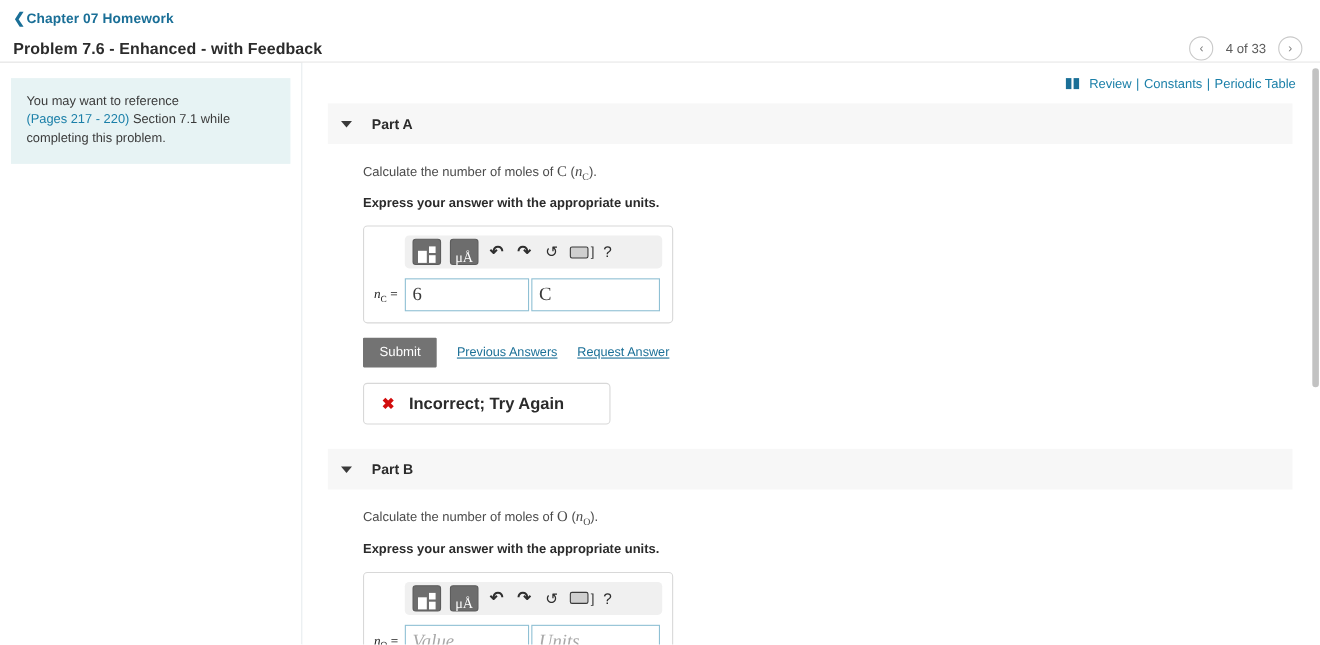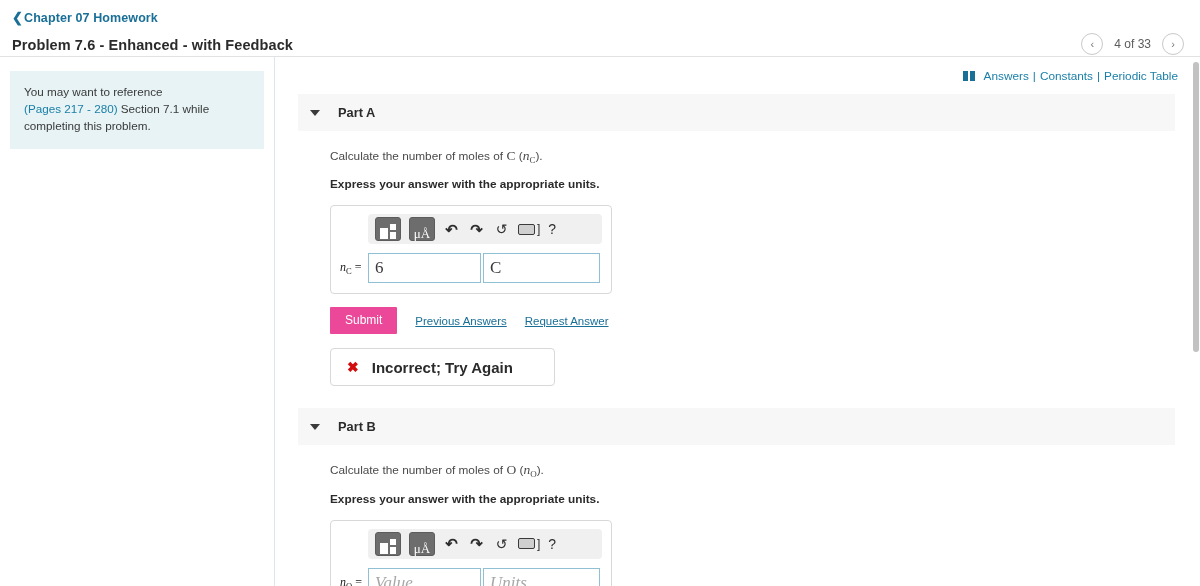--- a/index.html
+++ b/index.html
@@ -291,21 +291,21 @@
   .ans-field.placeholder { color: #a8a8a8; font-style: italic; }
 
   
   .submit-row {
     display: flex;
     align-items: center;
     margin-top: 13px;
     gap: 18px;
   }
   .submit-btn {
-    background: #ec4899;
+    background: #737373;
     color: #ffffff;
     border: none;
     font-family: "Liberation Sans", sans-serif;
     font-size: 12px;
     padding: 6px 15px 7px 15px;
     cursor: pointer;
     border-radius: 1px;
   }
   .sub-link {
     color: #1a6f97;
@@ -365,31 +365,31 @@
     <button class="pager-btn">›</button>
   </div>
 </div>
 
 <div class="body-wrap">
 
   <div class="left-pane">
     <div class="intro-card">
       <p>
         <span>You may want to reference</span><br>
-        <a class="intro-link" href="#">(Pages 217 - 280)</a>
+        <a class="intro-link" href="#">(Pages 217 - 220)</a>
         <span>Section 7.1 while completing this problem.</span>
       </p>
     </div>
   </div>
 
   <div class="right-pane">
 
     <div class="util-bar">
       <span class="book-icon"></span>
-      <a href="#">Answers</a>
+      <a href="#">Review</a>
       <span class="util-sep">|</span>
       <a href="#">Constants</a>
       <span class="util-sep">|</span>
       <a href="#">Periodic Table</a>
     </div>
 
     <div class="part-wrap">
 
       <div class="part-header">
         <span class="caret"></span>

